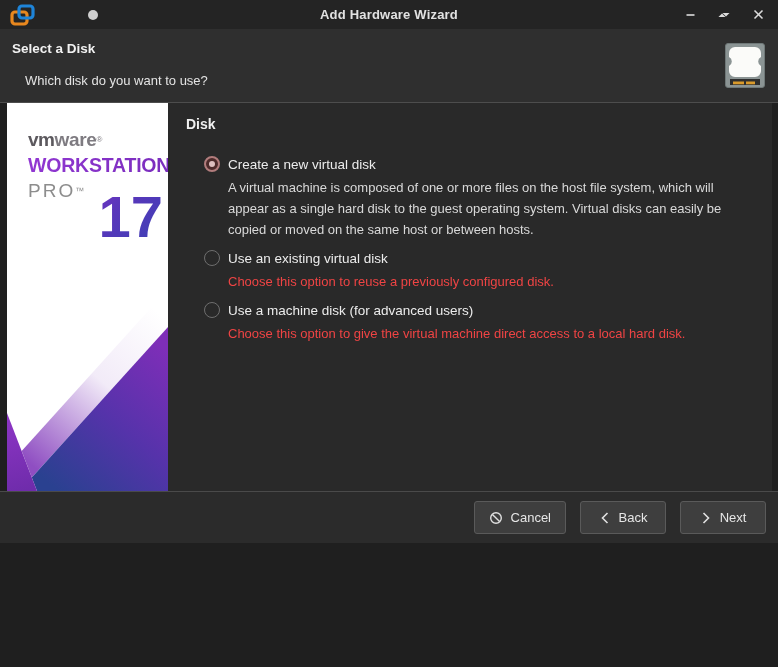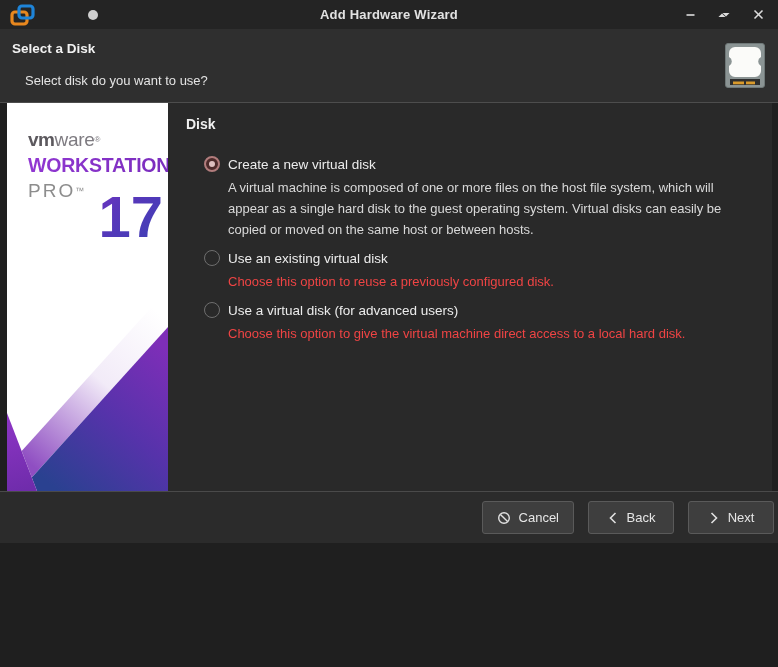--- a/index.html
+++ b/index.html
@@ -21,21 +21,21 @@
   .header-title { position:absolute; left:12px; top:12px; color:#f1f1f1; font-size:13.5px; font-weight:700; }
   .header-subtitle { position:absolute; left:25px; top:44px; color:#e4e4e4; font-size:13px; }
   .disk-icon { position:absolute; right:13px; top:14px; width:40px; height:45px; }
 
   
   .main { flex:1 1 auto; display:flex; background:#1f1f1f; padding-left:7px; padding-right:6px; min-height:0; }
   .sidebar { width:161px; flex:0 0 161px; background:#ffffff; position:relative; overflow:hidden; }
   .brand-block { padding:25px 0 0 21px; position:relative; z-index:2; }
   .brand-line { font-size:19px; line-height:24px; }
   .brand-vm { font-weight:700; color:#5c595e; letter-spacing:-0.5px; }
-  .brand-ware { font-weight:400; color:#7e7b81; letter-spacing:-0.3px;margin-top:32px; }
+  .brand-ware { font-weight:700; color:#7e7b81; letter-spacing:-0.3px;margin-top:32px; }
   .brand-reg { font-size:8px; vertical-align:top; color:#7e7b81; }
   .product-line { font-size:19.5px; font-weight:700; line-height:26px; letter-spacing:-0.2px;
       background:linear-gradient(90deg,#9137d2 0%, #7a2dbd 100%);
       -webkit-background-clip:text; background-clip:text; color:transparent; }
   .edition-line { font-size:19px; color:#8d8d8d; letter-spacing:2px; line-height:26px; font-weight:400; }
   .edition-tm { font-size:9px; vertical-align:top; letter-spacing:0; color:#8d8d8d; }
   .version-line { text-align:right; margin:-16px 5px 0 0; font-size:58px; line-height:58px; font-weight:700;
       background:linear-gradient(135deg,#8b35cc 10%, #5a36bb 55%, #3b41b5 100%);
       -webkit-background-clip:text; background-clip:text; color:transparent; }
   .ribbon { position:absolute; left:0; bottom:0; width:161px; height:210px; z-index:1; }
@@ -46,21 +46,21 @@
   .option-head { display:flex; align-items:center; gap:8px; cursor:pointer; }
   .radio { width:16px; height:16px; border-radius:50%; border:1px solid #6e6e6e; background:transparent; flex:0 0 16px; position:relative; }
   .option.selected .radio { border:2px solid #b17c7c; background:#4d2a2a; }
   .option.selected .radio::after { content:""; position:absolute; left:50%; top:50%; width:6px; height:6px; margin:-3px 0 0 -3px; border-radius:50%; background:#ddbfbf; }
   .option-label { color:#ececec; font-size:13.5px; }
   .option-desc { margin:5px 0 0 24px; max-width:528px; font-size:13px; line-height:21px; color:#ef4444; }
   .option.selected .option-desc { color:#d9d9d9; }
   .option + .option { margin-top:10px; }
 
   
-  .footer { height:52px; background:#2b2b2b; border-top:1px solid #4a4a4a; display:flex; align-items:center; justify-content:flex-end; gap:14px; padding-right:4px; flex:0 0 auto; }
+  .footer { height:52px; background:#2b2b2b; border-top:1px solid #4a4a4a; display:flex; align-items:center; justify-content:flex-end; gap:14px; padding-right:12px; flex:0 0 auto; }
   .btn { height:33px; min-width:86px; display:inline-flex; align-items:center; justify-content:center; gap:8px;
       background:#3e3e3e; border:1px solid #5a5a5a; border-radius:3px; color:#e6e6e6; font-size:13px;
       font-family:"Liberation Sans", sans-serif; cursor:pointer; padding:0 14px; }
   .btn svg { flex:0 0 auto; }
   .bottom-gap { height:7px; background:#1f1f1f; flex:0 0 auto; }
 </style>
 </head>
 <body>
 
 <div class="window">
@@ -88,21 +88,21 @@
         <svg width="11" height="11" viewBox="0 0 11 11">
           <line x1="1.5" y1="1.5" x2="9.5" y2="9.5" stroke="#dcdcdc" stroke-width="1.6"></line>
           <line x1="9.5" y1="1.5" x2="1.5" y2="9.5" stroke="#dcdcdc" stroke-width="1.6"></line>
         </svg>
       </span>
     </div>
   </div>
 
   <div class="header">
     <div class="header-title">Select a Disk</div>
-    <div class="header-subtitle">Select disk do you want to use?</div>
+    <div class="header-subtitle">Which disk do you want to use?</div>
     <svg class="disk-icon" viewBox="0 0 40 45">
       <rect x="0.5" y="0.5" width="39" height="44" rx="2.5" fill="#8b9494" stroke="#6f7878"></rect>
       <path d="M10 4 h20 a6 6 0 0 1 6 6 v4 a5 5 0 0 0 0 9 v5 a6 6 0 0 1 -6 6 h-20 a6 6 0 0 1 -6 -6 v-5 a5 5 0 0 0 0 -9 v-4 a6 6 0 0 1 6 -6 Z" fill="#fbfbf9"></path>
       <rect x="5" y="36" width="30" height="6" fill="#2e2e2e"></rect>
       <rect x="8" y="38.5" width="11" height="2.8" fill="#d99a2b"></rect>
       <rect x="21" y="38.5" width="9" height="2.8" fill="#d99a2b"></rect>
     </svg>
   </div>
 
   <div class="main">
@@ -152,21 +152,21 @@
         <div class="option-head">
           <span class="radio"></span>
           <span class="option-label">Use an existing virtual disk</span>
         </div>
         <div class="option-desc">Choose this option to reuse a previously configured disk.</div>
       </div>
 
       <div class="option">
         <div class="option-head">
           <span class="radio"></span>
-          <span class="option-label">Use a virtual disk (for advanced users)</span>
+          <span class="option-label">Use a machine disk (for advanced users)</span>
         </div>
         <div class="option-desc">Choose this option to give the virtual machine direct access to a local hard disk.</div>
       </div>
     </div>
   </div>
 
   <div class="footer">
     <button class="btn">
       <svg width="14" height="14" viewBox="0 0 14 14">
         <circle cx="7" cy="7" r="5.3" fill="none" stroke="#e0e0e0" stroke-width="1.4"></circle>

